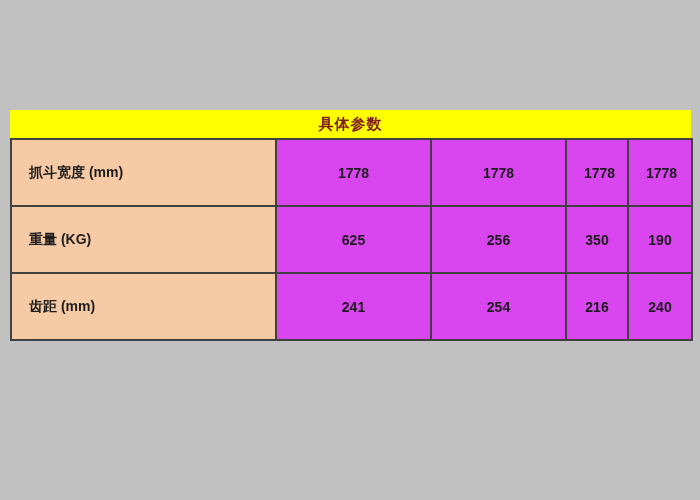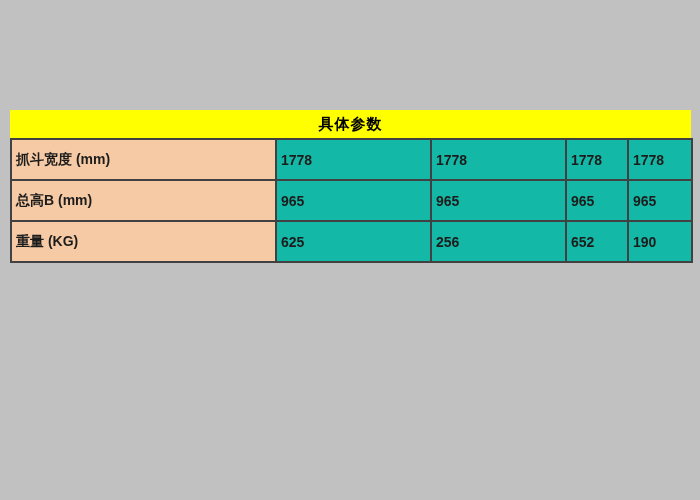--- a/index.html
+++ b/index.html
@@ -23,46 +23,46 @@
     top: 110px;
     width: 681px;
   }
   .title-bar {
     background: #ffff00;
     height: 28px;
     line-height: 28px;
     text-align: center;
     font-weight: bold;
     font-size: 15px;
-    color: #000000;
+    color: #7f1d1d;
     letter-spacing: 1px;
   }
   table.params {
     border-collapse: collapse;
     table-layout: fixed;
     width: 681px;
   }
   table.params td {
     border: 2px solid #414141;
     height: 31px;
     font-size: 14px;
     font-weight: bold;
     color: #1c1c1c;
-    padding: 4px;
+    padding: 17px;
     overflow: hidden;
     white-space: nowrap;
   }
   td.lbl {
     background: #f6caa4;
     text-align: left;
     padding-left: 5px;
   }
   td.val {
-    background: #14b8a6;
-    text-align: left;
+    background: #d946ef;
+    text-align: center;
     padding-right: 5px;
   }
 </style>
 </head>
 <body>
 
 <div class="canvas">
   <div class="spec-table">
 
     <div class="title-bar">具体参数</div>
@@ -77,30 +77,30 @@
       </colgroup>
       <tbody>
         <tr>
           <td class="lbl">抓斗宽度 (mm)</td>
           <td class="val">1778</td>
           <td class="val">1778</td>
           <td class="val">1778</td>
           <td class="val">1778</td>
         </tr>
         <tr>
-          <td class="lbl">总高B (mm)</td>
-          <td class="val">965</td>
-          <td class="val">965</td>
-          <td class="val">965</td>
-          <td class="val">965</td>
-        </tr>
-        <tr>
           <td class="lbl">重量 (KG)</td>
           <td class="val">625</td>
           <td class="val">256</td>
-          <td class="val">652</td>
+          <td class="val">350</td>
           <td class="val">190</td>
+        </tr>
+        <tr>
+          <td class="lbl">齿距 (mm)</td>
+          <td class="val">241</td>
+          <td class="val">254</td>
+          <td class="val">216</td>
+          <td class="val">240</td>
         </tr>
       </tbody>
     </table>
 
   </div>
 </div>
 
 </body></html>

